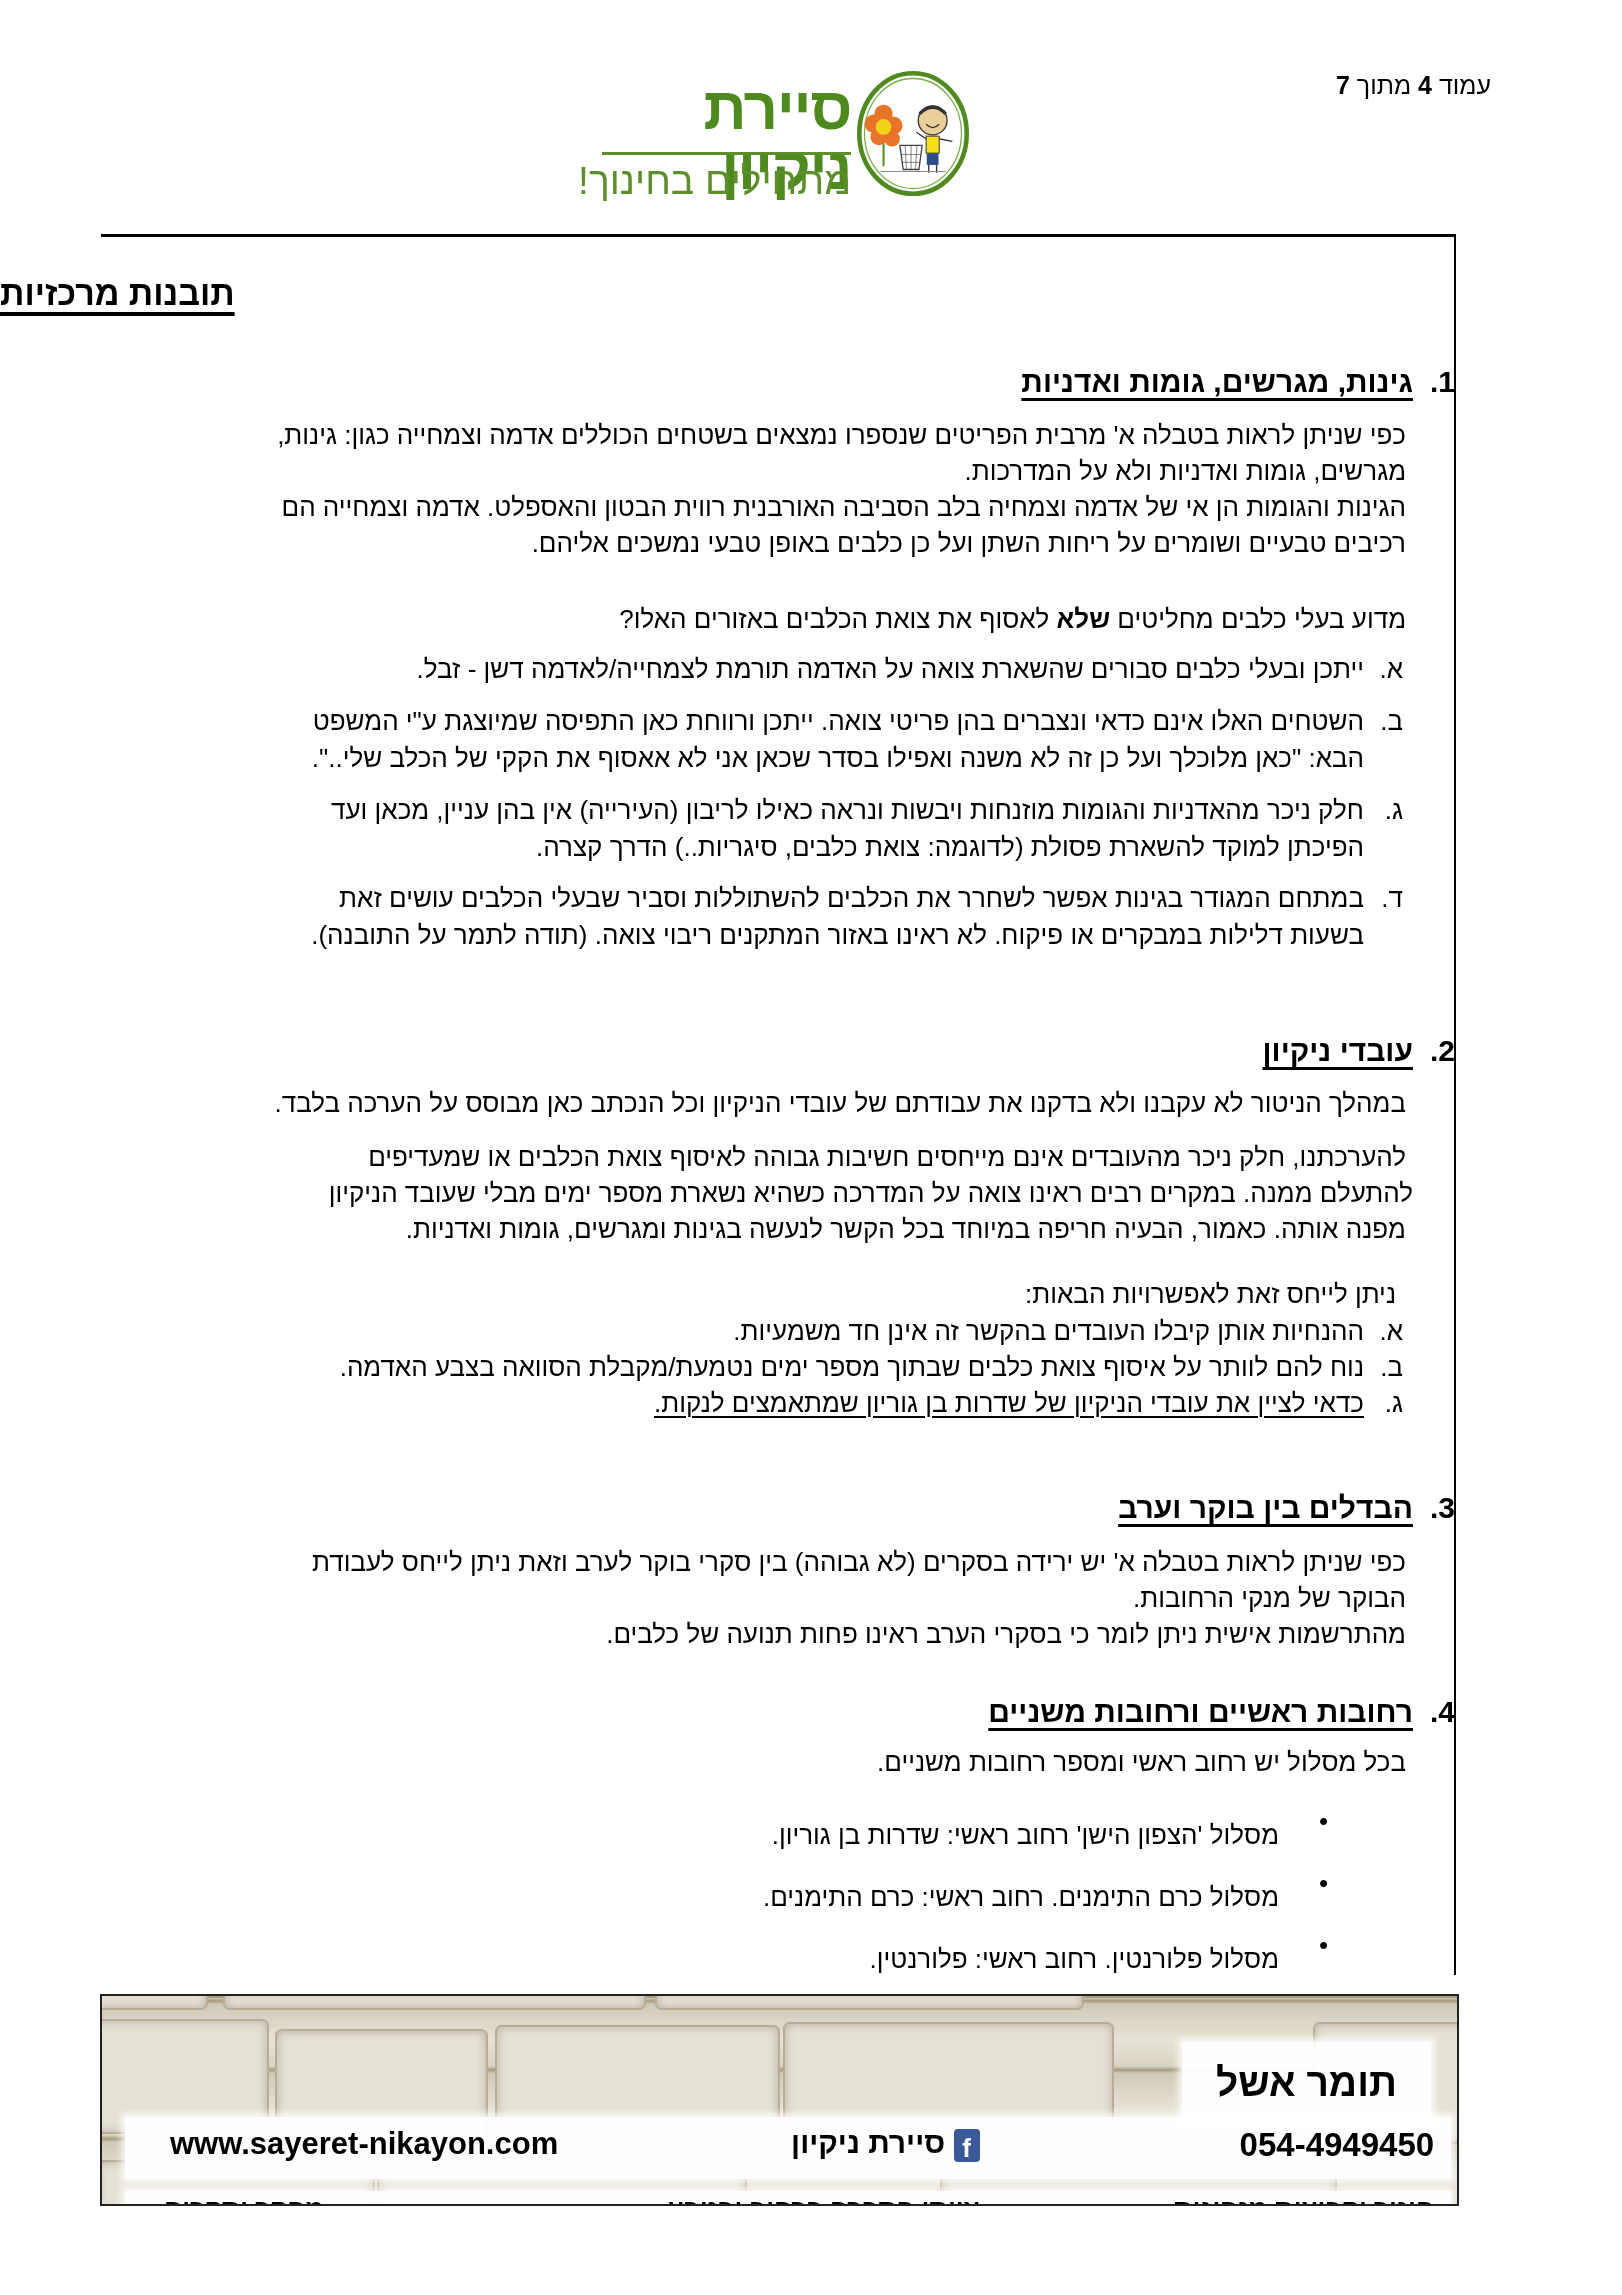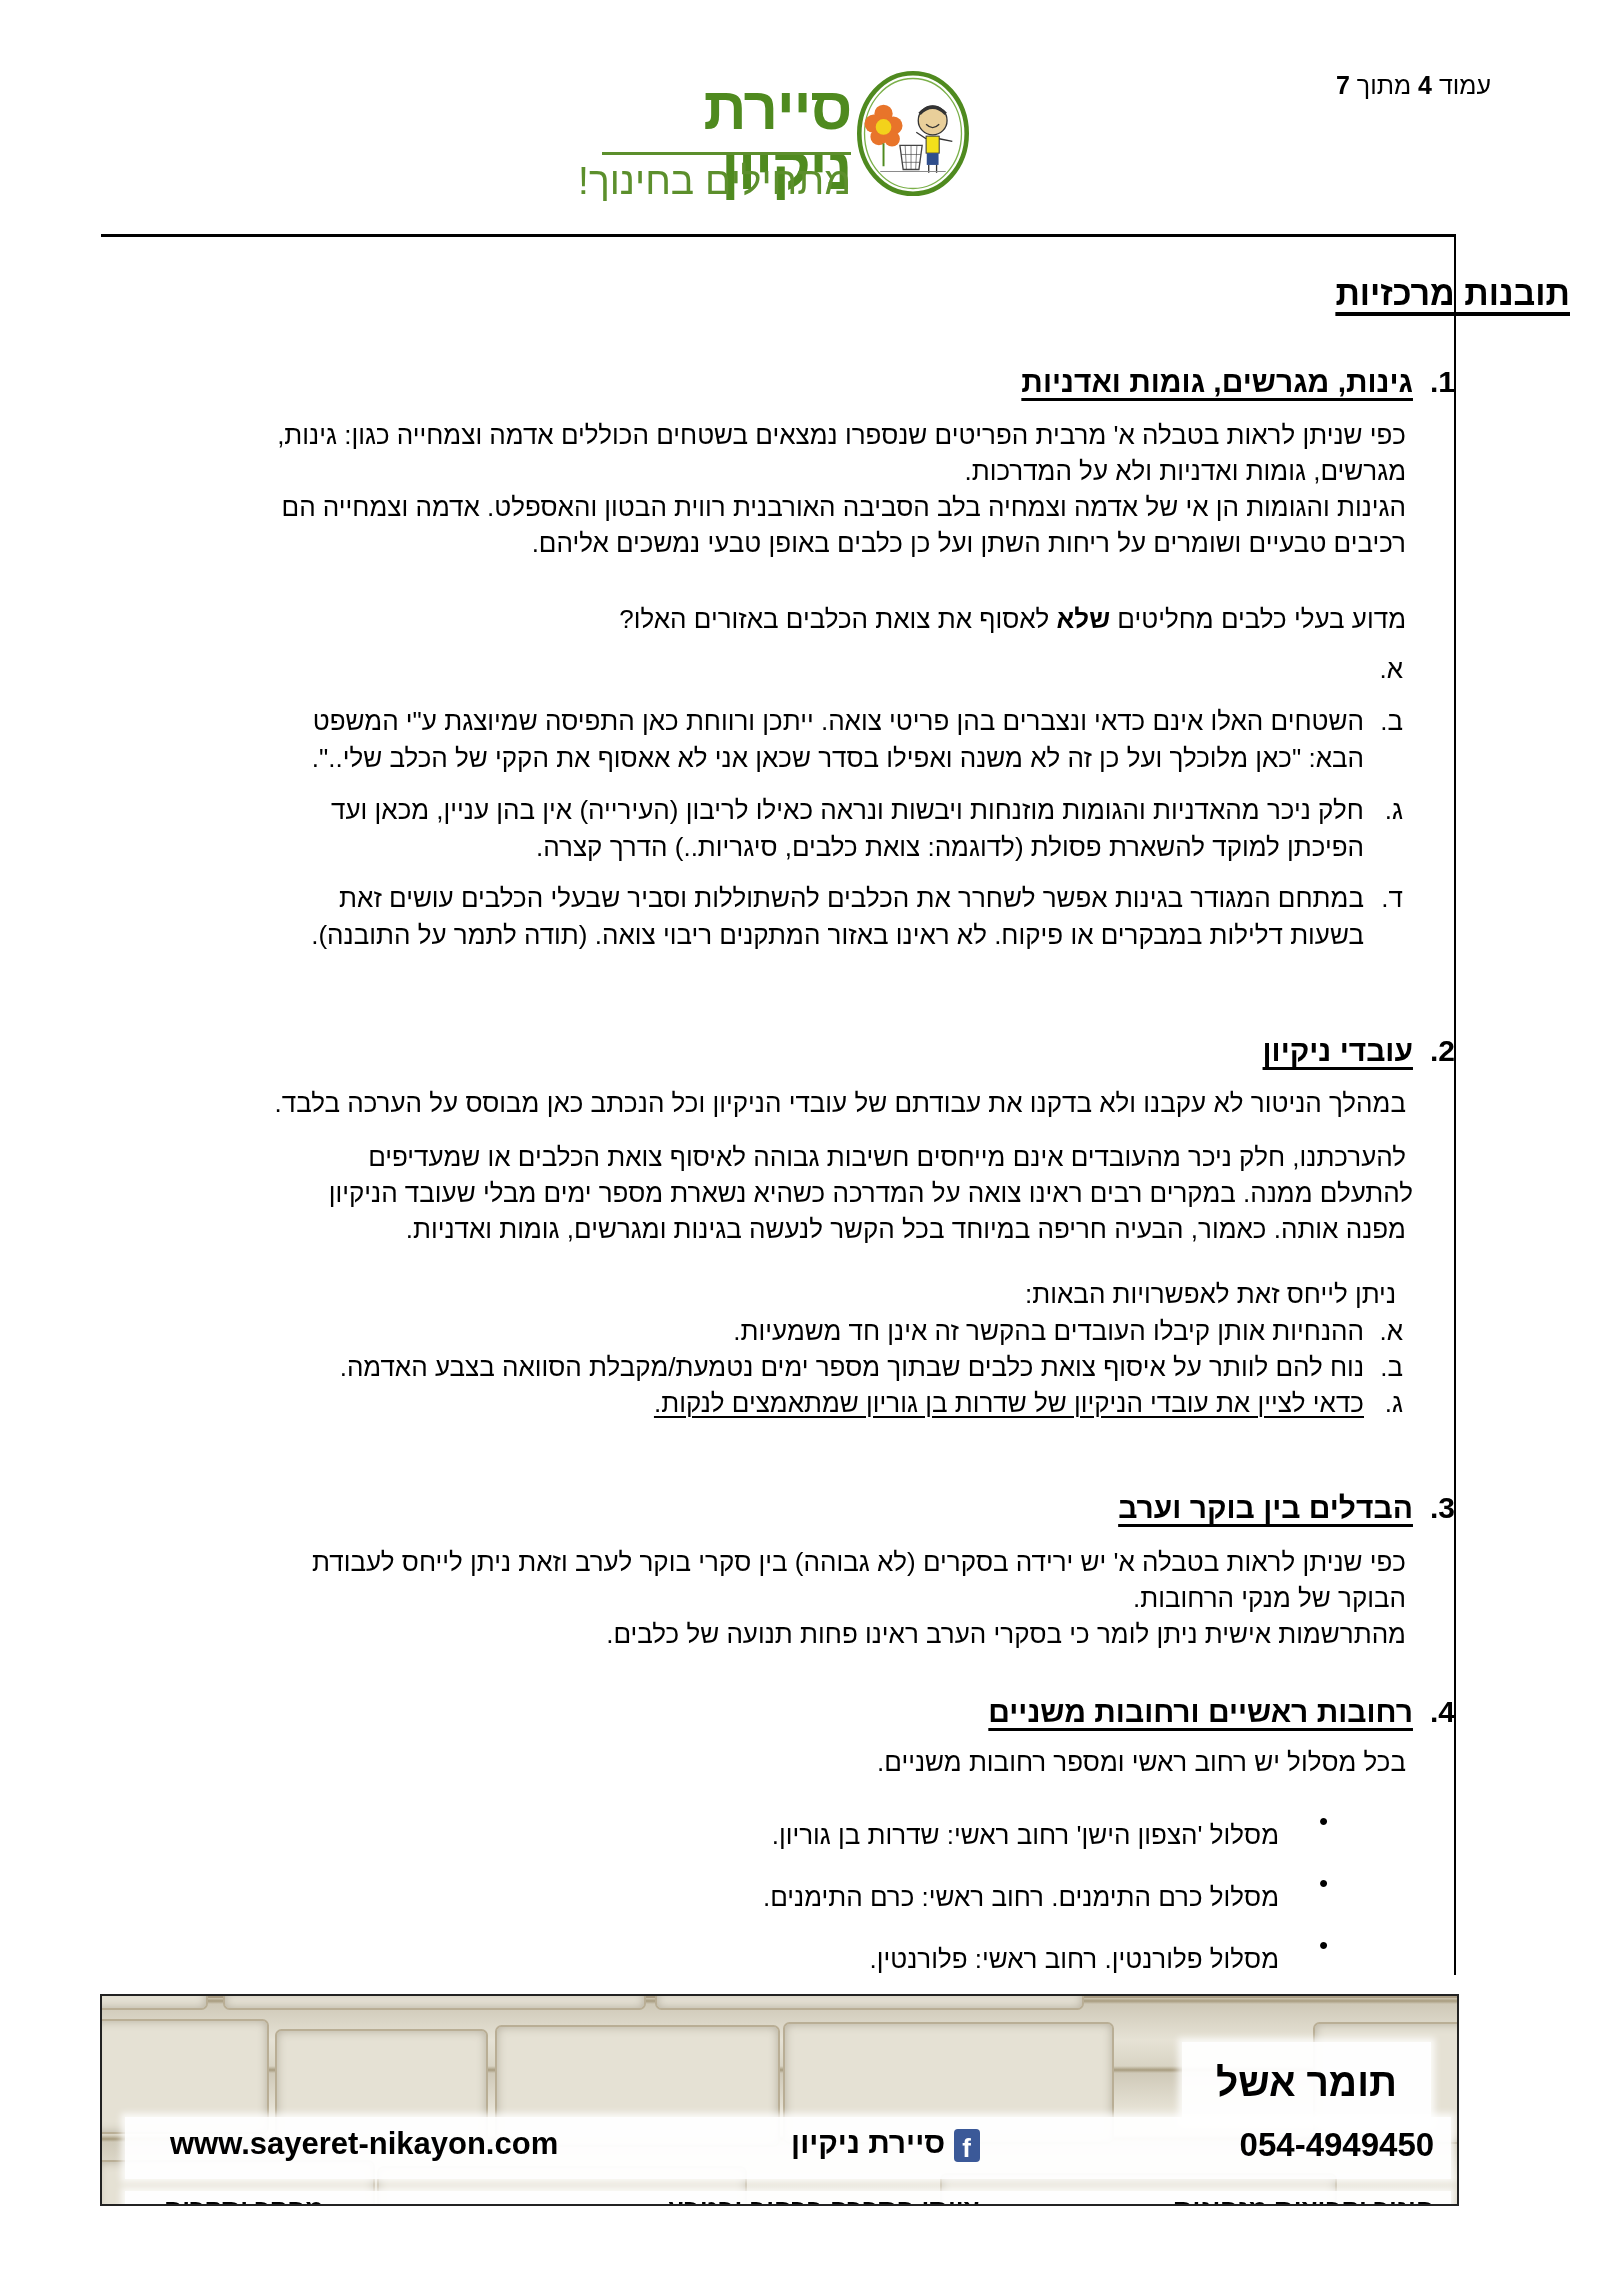--- a/index.html
+++ b/index.html
@@ -25,21 +25,21 @@
   .logo-sub {
     position: absolute; right: 0; top: 95px; font-size: 39px; color: #5c8f2c; line-height: 1.1;
   }
   .logo-badge { position: absolute; left: 278px; top: 3.3px; width: 118px; height: 131px; }
 
   
   .frame-top { position: absolute; top: 234px; left: 101px; width: 1355px; height: 2.6px; background: #000; }
   .frame-right { position: absolute; top: 234px; left: 1454px; width: 2px; height: 1741px; background: #000; }
 
   .main-title {
-    position: absolute; top: 274px; left: 0; width: 1570px; text-align: right;
+    position: absolute; top: 274px; left: 0; width: 1570px; text-align: left;
     font-size: 34px; font-weight: bold;
   }
   .main-title span { text-decoration: underline; text-decoration-thickness: 3.9px; text-underline-offset: 6.5px; }
 
   .sec-head {
     position: absolute; right: 167px; font-size: 30px; font-weight: bold; white-space: nowrap;
   }
   .sec-head .num { margin-left: 17px; }
   .sec-head .ttl { text-decoration: underline; text-decoration-thickness: 3.3px; text-underline-offset: 5.9px; }
 
@@ -140,20 +140,21 @@
 <div class="p" style="top:453px; right:216px;">מגרשים, גומות ואדניות ולא על המדרכות.</div>
 <div class="p" style="top:489px; right:216px;">הגינות והגומות הן אי של אדמה וצמחיה בלב הסביבה האורבנית רווית הבטון והאספלט. אדמה וצמחייה הם</div>
 <div class="p" style="top:525px; right:216px;">רכיבים טבעיים ושומרים על ריחות השתן ועל כן כלבים באופן טבעי נמשכים אליהם.</div>
 
 <div class="p" style="top:601px; right:216px;">
   <span>מדוע בעלי כלבים מחליטים </span><span class="bold">שלא</span><span> לאסוף את צואת הכלבים באזורים האלו?</span>
 </div>
 
 <div class="item" style="top:651px; right:219px; width:1243px; height:37px;">
   <span class="lbl">א.</span>
+  <span class="txt">ייתכן ובעלי כלבים סבורים שהשארת צואה על האדמה תורמת לצמחייה/לאדמה דשן - זבל.</span>
 </div>
 <div class="item" style="top:703px; right:219px; width:1243px; height:73px;">
   <span class="lbl">ב.</span>
   <span class="txt">השטחים האלו אינם כדאי ונצברים בהן פריטי צואה. ייתכן ורווחת כאן התפיסה שמיוצגת ע"י המשפט</span>
   <span class="txt" style="top:37px;">הבא: "כאן מלוכלך ועל כן זה לא משנה ואפילו בסדר שכאן אני לא אאסוף את הקקי של הכלב שלי..".</span>
 </div>
 <div class="item" style="top:792px; right:219px; width:1243px; height:73px;">
   <span class="lbl">ג.</span>
   <span class="txt" style="top:37px;">הפיכתן למוקד להשארת פסולת (לדוגמה: צואת כלבים, סיגריות..) הדרך קצרה.</span>
   <span class="txt">חלק ניכר מהאדניות והגומות מוזנחות ויבשות ונראה כאילו לריבון (העירייה) אין בהן עניין, מכאן ועד</span>

